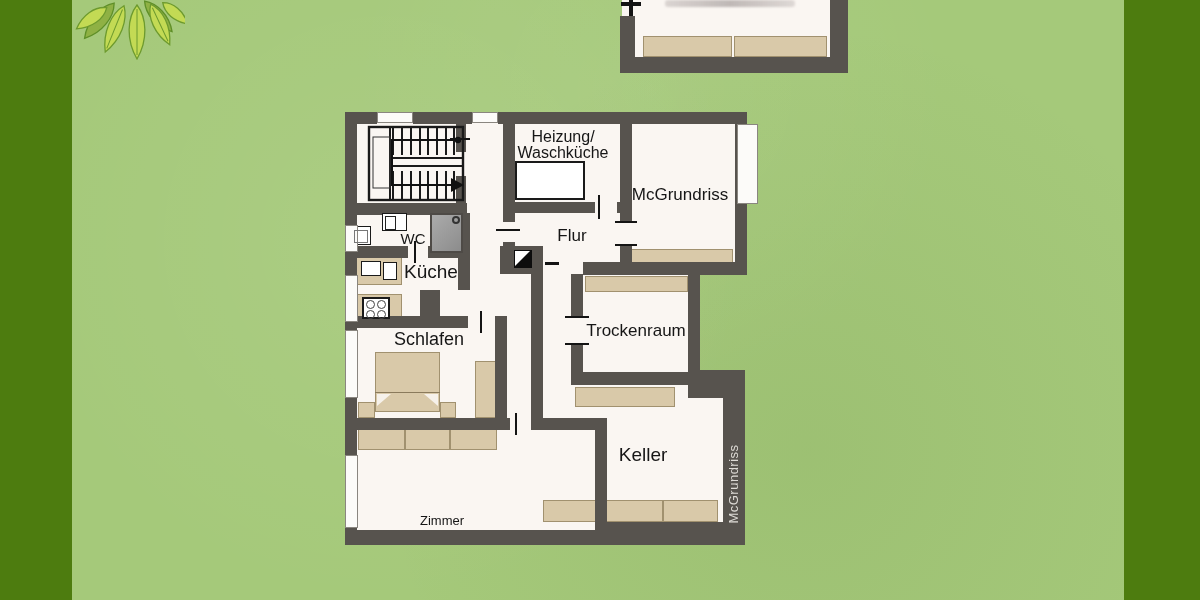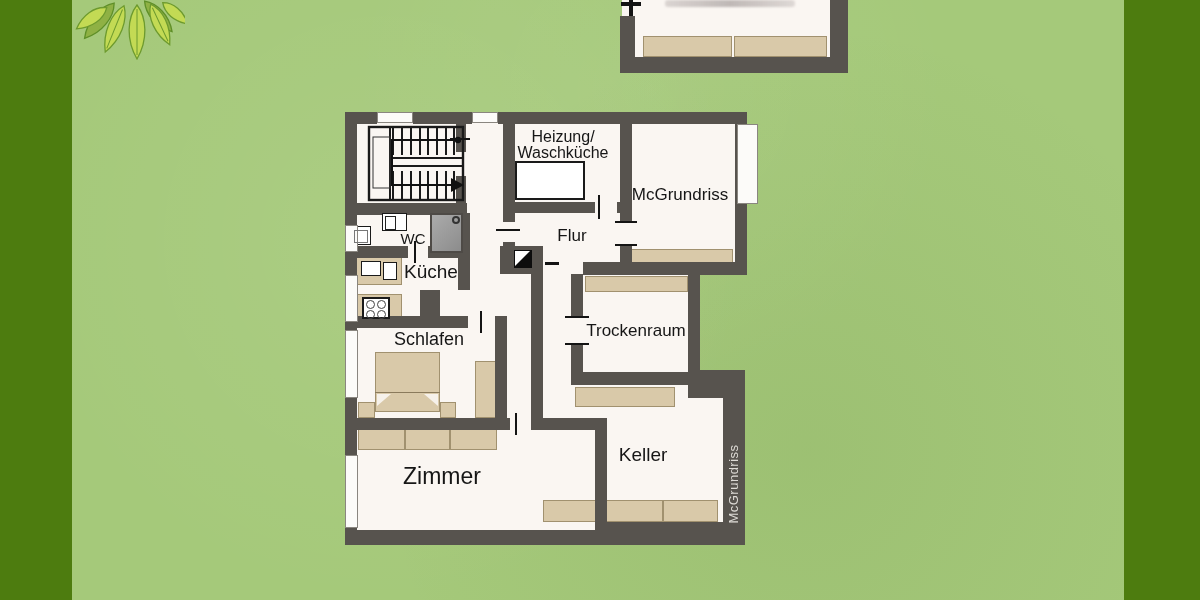--- a/index.html
+++ b/index.html
@@ -193,16 +193,16 @@
   </svg>
 
   <div class="rlabel" style="left:563px;top:137px;font-size:16px">Heizung/</div>
   <div class="rlabel" style="left:563px;top:153px;font-size:16px">Waschküche</div>
   <div class="rlabel" style="left:680px;top:195px">McGrundriss</div>
   <div class="rlabel" style="left:572px;top:236px">Flur</div>
   <div class="rlabel" style="left:413px;top:238px;font-size:15px">WC</div>
   <div class="rlabel" style="left:431px;top:272px;font-size:19px">Küche</div>
   <div class="rlabel" style="left:429px;top:339px;font-size:18px">Schlafen</div>
   <div class="rlabel" style="left:636px;top:331px">Trockenraum</div>
-  <div class="rlabel" style="left:442px;top:476px;font-size:23px">Zimmer</div>
+  <div class="rlabel" style="left:442px;top:520px;font-size:13px">Zimmer</div>
   <div class="rlabel" style="left:643px;top:455px;font-size:19px">Keller</div>
   <div class="wm" style="left:733px;top:484px">McGrundriss</div>
 </div>
 
 </body></html>

